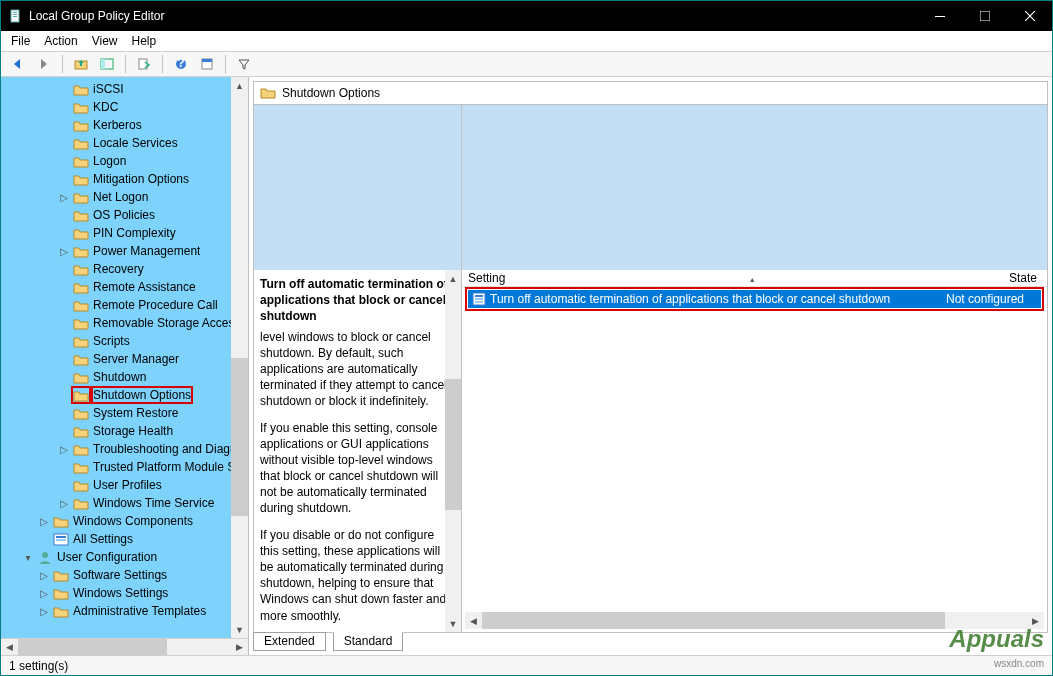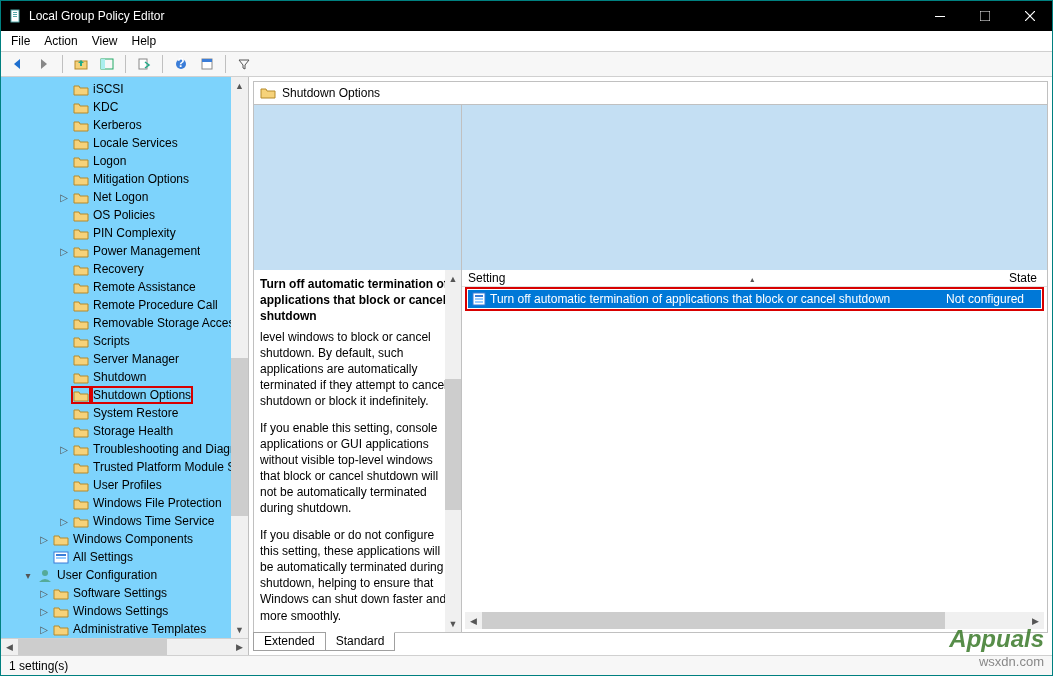--- a/index.html
+++ b/index.html
@@ -50,26 +50,26 @@
 .list-header .col-state { width: 88px; text-align: right; padding-right: 10px; }
 .sort-caret { font-size: 8px; color: #555; margin-left: 245px; }
 .list-rows { position: relative; }
 .list-row { height: 18px; display: flex; align-items: center; background: #0078d7; color: #fff; margin: 3px 6px 0 6px; outline: 2px solid #d80000; outline-offset: 1px; }
 .list-row .cell-setting { flex: 1; padding-left: 4px; display: flex; align-items: center; gap: 4px; overflow: hidden; white-space: nowrap; }
 .list-row .cell-state { width: 95px; padding-right: 8px; text-align: left; }
 .list-hscroll { position: absolute; left: 3px; right: 3px; bottom: 3px; height: 17px; background: #f0f0f0; display: flex; }
 .list-hscroll .hbtn { width: 17px; display:flex; align-items:center; justify-content:center; font-size:9px; color:#555; }
 .list-hscroll .htrack { flex:1; position:relative; }
 .list-hscroll .hthumb { position:absolute; left:0; top:0; width:85%; height:100%; background:#cdcdcd; }
-.tabs { display: flex; gap: 0; margin-top: -1px; margin-left: 0; }
+.tabs { display: flex; gap: 8px; margin-top: -1px; margin-left: 0; }
 .tab { border: 1px solid #a0a0a0; border-top: 1px solid #fff; padding: 1px 10px 2px 10px; font-size: 12px; background: #fff; margin-right: -1px; }
 .tab.active { border-top: 1px solid #a0a0a0; background: #fff; z-index: 2; position: relative; }
 .statusbar { height: 20px; border-top: 1px solid #d0d0d0; display: flex; align-items: center; padding: 0 8px; font-size: 12px; background: #f7f7f7; }
 .branding { position: absolute; right: 8px; bottom: 22px; font-size: 24px; font-weight: 700; font-style: italic; color: #3a7a2a; pointer-events: none; opacity: .85; }
-.branding-sub { position: absolute; right: 8px; bottom: 6px; font-size: 13px; color: #888; pointer-events: none; }
+.branding-sub { position: absolute; right: 8px; bottom: 6px; font-size: 10px; color: #888; pointer-events: none; }
 svg { display: block; }
 .vsplit { position: absolute; right: 0; top: 165px; bottom: 0; width: 16px; background: #f0f0f0; display: flex; flex-direction: column; }
 .vsplit .vbtn { height: 17px; display:flex; align-items:center; justify-content:center; font-size:9px; color:#555; }
 .vsplit .vtrack { flex: 1; position: relative; }
 .vsplit .vthumb { position:absolute; left:0; top:28%; width:100%; height:40%; background:#cdcdcd; }
 </style>
 </head>
 <body>
 
 <div class="titlebar">
@@ -343,28 +343,20 @@
           </span>
           <span class="label">Trusted Platform Module Services</span>
         </div>
         <div class="tree-item indent-3">
           <span class="ticon">
             <svg width="16" height="13">
               <path d="M1 3 L6 3 L7 5 L15 5 L15 12 L1 12 Z" fill="#f6d27a" stroke="#b58a2a"></path>
             </svg>
           </span>
           <span class="label">User Profiles</span>
-        </div>
-        <div class="tree-item indent-3">
-          <span class="ticon">
-            <svg width="16" height="13">
-              <path d="M1 3 L6 3 L7 5 L15 5 L15 12 L1 12 Z" fill="#f6d27a" stroke="#b58a2a"></path>
-            </svg>
-          </span>
-          <span class="label">Windows File Protection</span>
         </div>
         <div class="tree-item indent-3">
           <span class="chev">▷</span>
           <span class="ticon">
             <svg width="16" height="13">
               <path d="M1 3 L6 3 L7 5 L15 5 L15 12 L1 12 Z" fill="#f6d27a" stroke="#b58a2a"></path>
             </svg>
           </span>
           <span class="label">Windows Time Service</span>
         </div>

